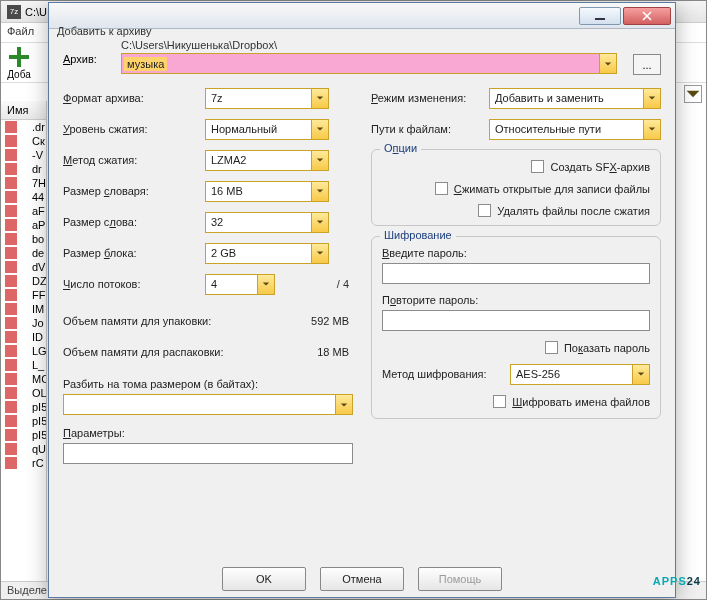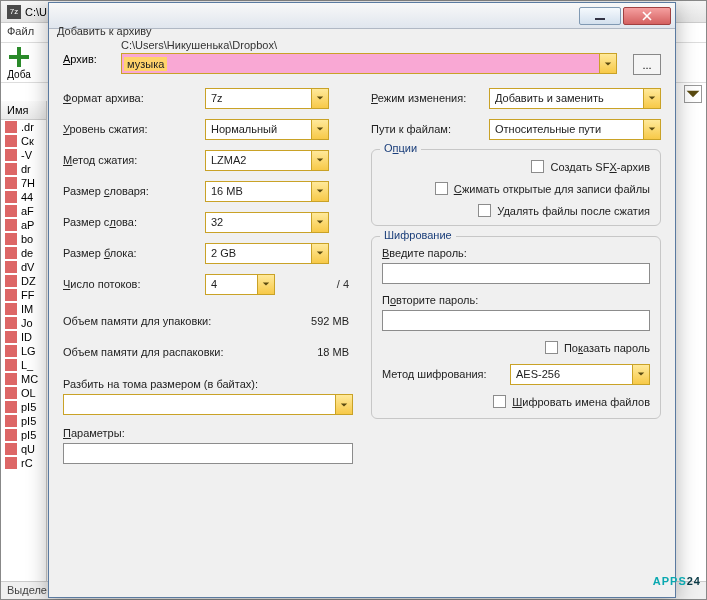--- a/index.html
+++ b/index.html
@@ -8,21 +8,21 @@
 .bg-window { position: absolute; top: 0; left: 0; width: 707px; height: 600px; background: #fff; border: 1px solid #888; }
 .bg-titlebar { height: 22px; background: linear-gradient(#f5f5f5,#e5e5e5); border-bottom: 1px solid #ccc; display: flex; align-items: center; padding: 0 6px; gap: 4px; }
 .bg-titlebar .icon7z { width: 14px; height: 14px; background: #4a4a4a; color: #fff; font-size: 8px; display: flex; align-items: center; justify-content: center; }
 .bg-menu { height: 20px; border-bottom: 1px solid #ddd; padding: 2px 6px; color: #333; }
 .bg-toolbar { height: 40px; border-bottom: 1px solid #ddd; display: flex; align-items: center; padding: 0 6px; gap: 6px; }
 .bg-add { width: 24px; height: 24px; position: relative; }
 .bg-add::before { content:""; position:absolute; left:10px; top:2px; width:4px; height:20px; background:#2a8a2a; }
 .bg-add::after { content:""; position:absolute; left:2px; top:10px; width:20px; height:4px; background:#2a8a2a; }
 .bg-list { position:absolute; top:100px; left:0; width:46px; height:480px; overflow:hidden; border-right:1px solid #ccc; }
 .bg-list .hdr { background:linear-gradient(#fafafa,#e9e9e9); border-bottom:1px solid #ccc; padding:3px 6px; font-size:11px; }
-.bg-list .row { padding:1px 4px; display:flex; align-items:center; gap:4px; white-space:nowrap; }
+.bg-list .row { padding:1px 4px; display:flex; align-items:center; gap:15px; white-space:nowrap; }
 .bg-list .row .fico { width:12px; height:12px; background:#d66; flex-shrink:0; }
 .bg-status { position:absolute; bottom:0; left:0; right:0; height:18px; background:#f0f0f0; border-top:1px solid #ccc; padding:2px 6px; font-size:11px; color:#444; }
 .bg-right-combo { position:absolute; top:84px; right:4px; width:18px; height:18px; border:1px solid #999; background:#fff; display:flex; align-items:center; justify-content:center; }
 
 
 .dialog { position:absolute; top:2px; left:48px; width:628px; height:596px; background:#f0f0f0; border:1px solid #5a7aa0; box-shadow:0 4px 20px rgba(0,0,0,.3); display:flex; flex-direction:column; }
 .dlg-titlebar { height:26px; background:linear-gradient(#f8f8f8,#e0e6ee); border-bottom:1px solid #b0b8c4; display:flex; align-items:center; padding:0 4px; }
 .dlg-titlebar .ttl { flex:1; padding-left:4px; color:#333;margin-top:30px; }
 .dlg-titlebar .winbtn { width:42px; height:18px; margin-left:2px; border:1px solid #8099b3; background:linear-gradient(#f5f9fd,#d3e0ee); border-radius:2px; display:flex; align-items:center; justify-content:center; color:#334; font-size:11px; }
 .dlg-titlebar .winbtn.min::before { content:""; width:10px; height:2px; background:#334; margin-top:6px; }
@@ -408,18 +408,23 @@
             </div>
           </div>
           <div class="chk-row" style="margin-bottom:0">
               <div class="chk"></div>
               <span class="chk-label"><u>Ш</u>ифровать имена файлов</span>
             </div>
         </div>
       </div>
     </div>
 
+    <div class="dlg-buttons">
+      <div class="btn">OK</div>
+      <div class="btn">Отмена</div>
+      <div class="btn disabled">Помощь</div>
+    </div>
   </div>
 </div>
 
 <div class="watermark">
   <span>APPS</span><span class="dk">24</span>
 </div>
 
 </body></html>

